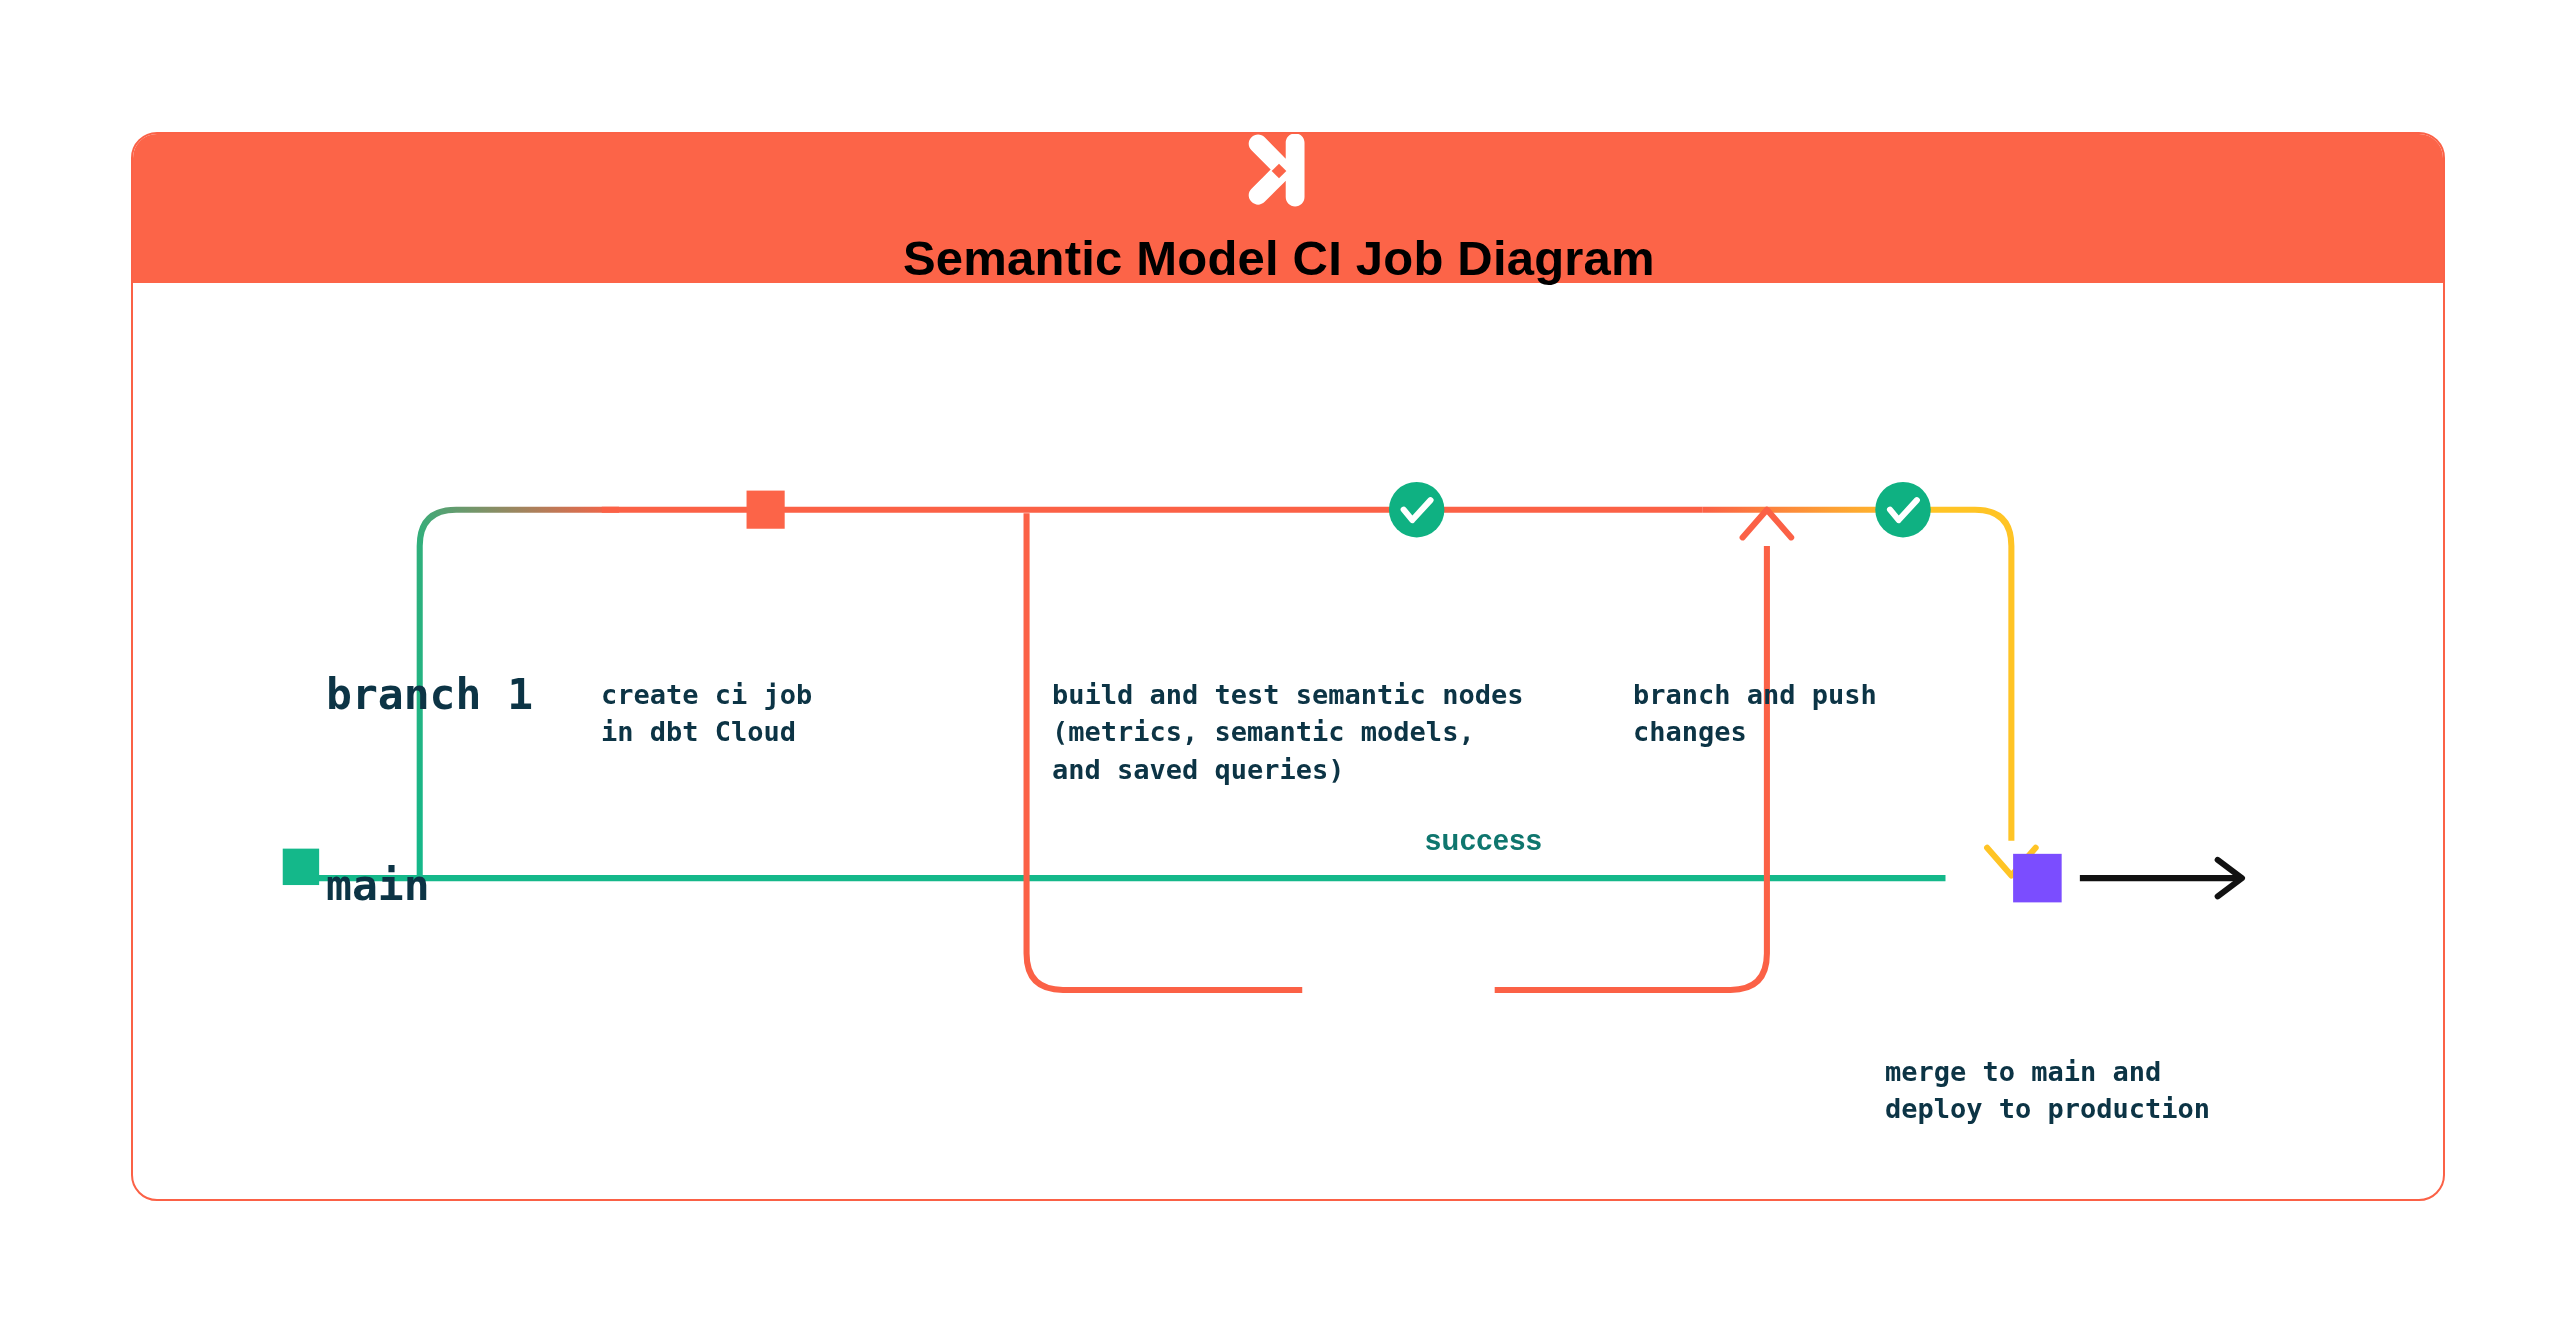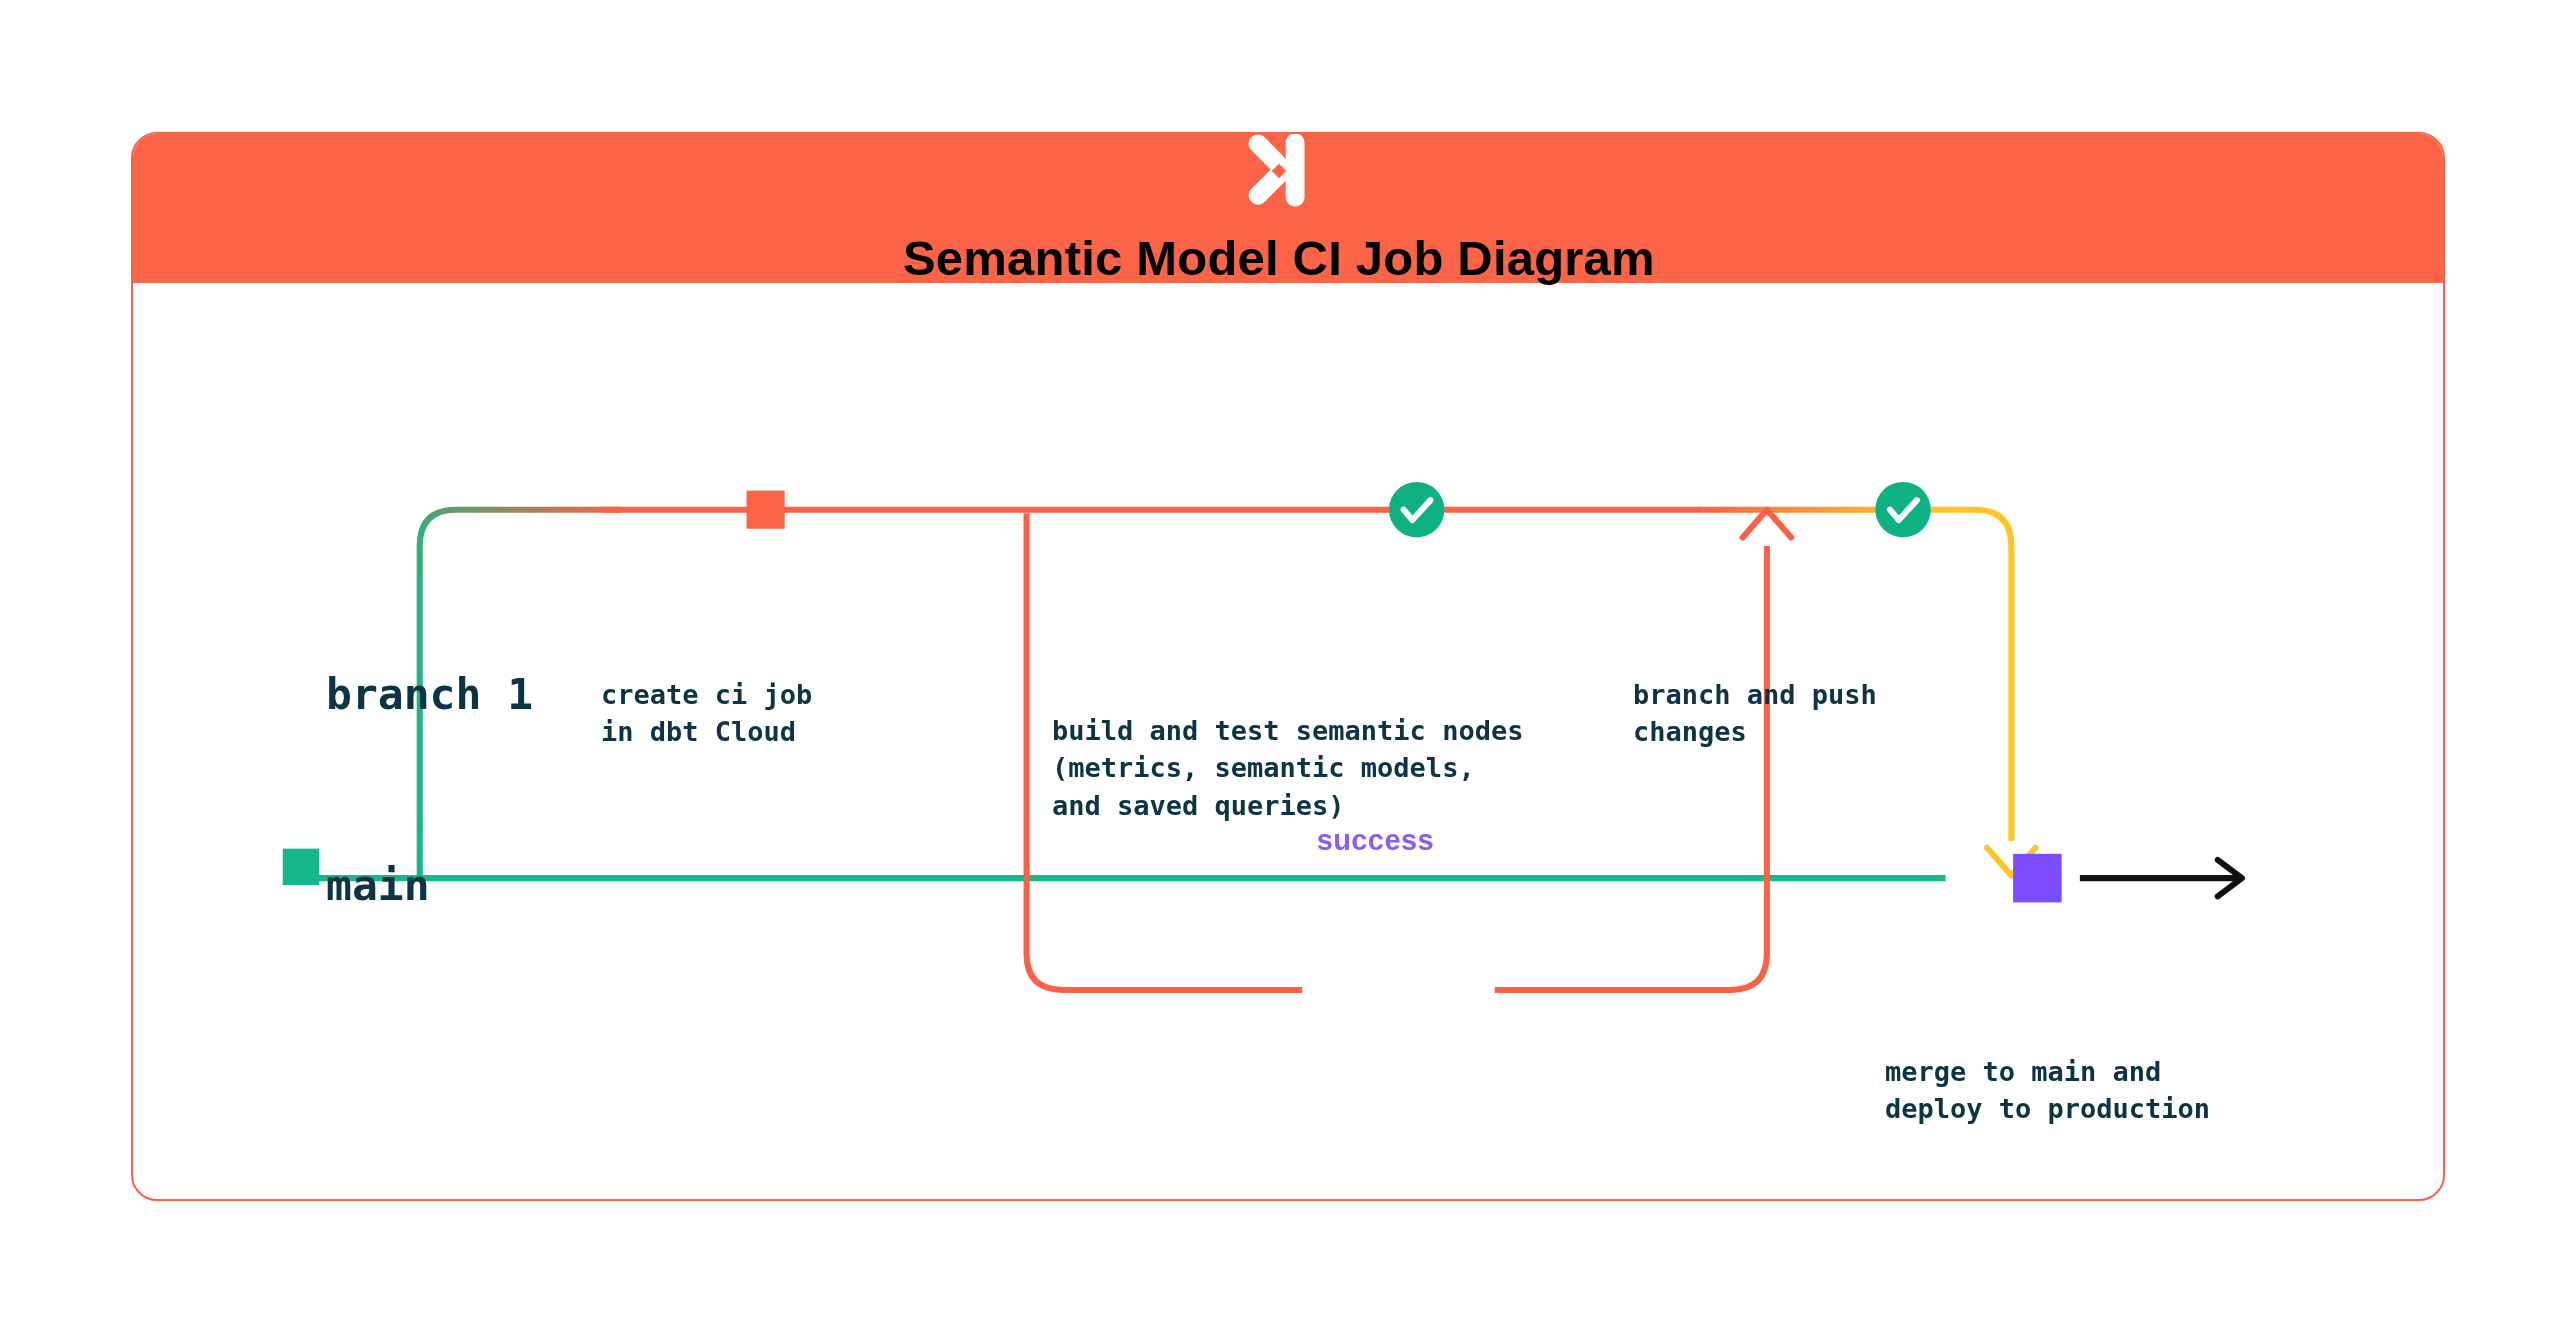--- a/index.html
+++ b/index.html
@@ -95,34 +95,34 @@
     font-family: "DejaVu Sans Mono", "Liberation Mono", monospace;
     font-weight: 700;
     font-size: 27px;
     line-height: 1.38;
     color: #0C3445;
     text-align: left;
     white-space: pre;
   }
 
   #caption-create  { left: 468px;  top: 542px; width: 364px; }
-  #caption-build   { left: 919px; top: 542px; width: 746px; margin-top: 36px; }
+  #caption-build   { left: 919px; top: 542px; width: 746px; }
   #caption-commit  { left: 1500px; top: 542px; width: 642px; }
   #caption-merge   { left: 1752px; top: 919px; width: 703px; }
 
   #label-success {
     position: absolute;
     left: 1175px;
     top: 690px;
     width: 243px;
-    text-align: left;
+    text-align: right;
     font-family: "Liberation Sans", sans-serif;
     font-weight: 700;
     font-size: 29px;
-    color: #8b5cf6;
+    color: #0f766e;
     letter-spacing: 0.4px;
     background: #ffffff;
     padding: 1.7px 8.7px;
     box-sizing: border-box;
     white-space: nowrap;
     line-height: 1;
   }
 </style>
 </head>
 <body>

